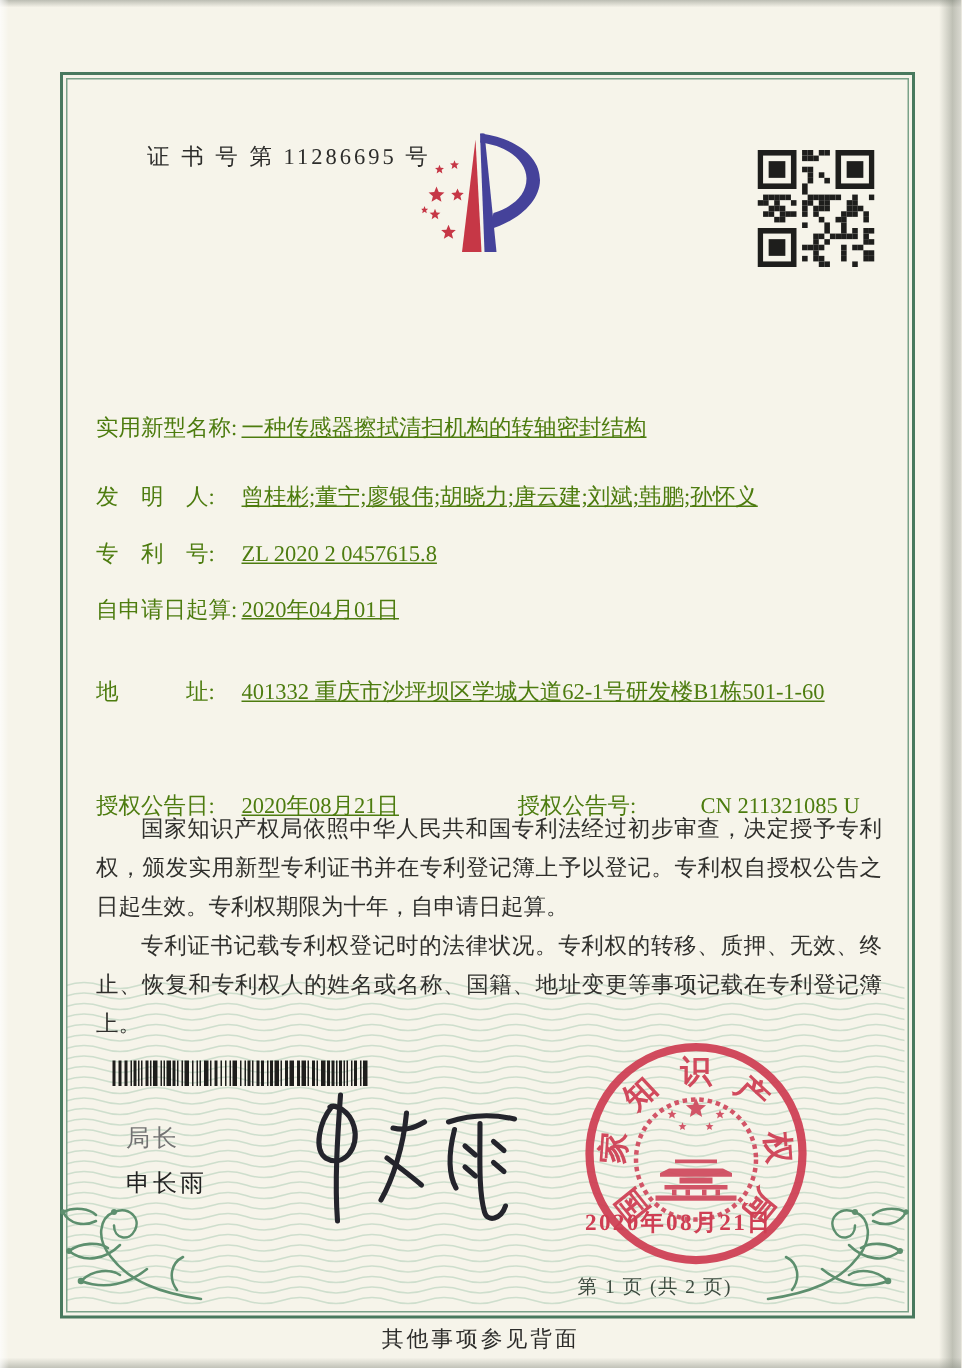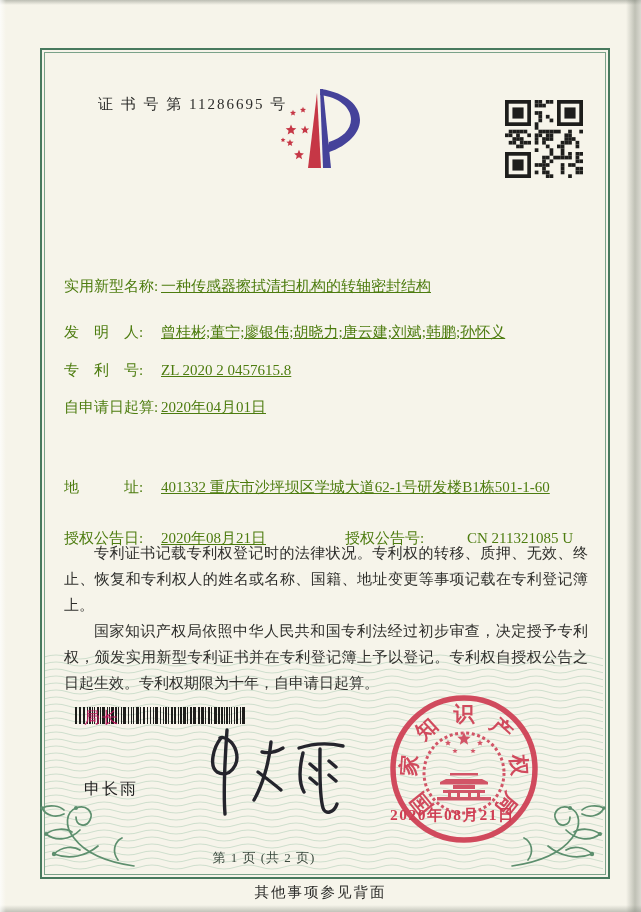--- a/index.html
+++ b/index.html
@@ -27,26 +27,26 @@
   .row .value{flex:1;text-decoration:underline;}
   .row .value2{flex:none;margin-left:26px;}
   .grant .value{flex:none;width:184px;}
   .grant .label2{width:96px;flex:none;}
   
   .paras{left:64px;top:540px;width:524px;font-size:15px;color:#2f2f2c;}
   .paras p{margin:0;text-indent:2em;text-align:justify;line-height:26px;}
   
   #barcode{left:75px;top:707px;height:17px;display:flex;align-items:stretch;}
   #barcode span{background:#1e1e1c;height:17px;display:block;flex:none;}
-  .officer-title{left:84px;top:708px;font-size:16px;color:#be185d;letter-spacing:2px;}
+  .officer-title{left:84px;top:749px;font-size:16px;color:#737373;letter-spacing:2px;}
   .officer-name{left:84px;top:779px;font-size:16px;color:#222;letter-spacing:2px;}
   #signature{left:196px;top:726px;}
   #seal{left:386px;top:691px;opacity:.93;}
   .seal-date{left:390px;top:805px;font-size:15.5px;font-weight:bold;color:#cf3e53;letter-spacing:1.5px;z-index:6;}
-  .page-info{left:40px;top:849px;width:448px;text-align:center;font-size:13px;color:#3c4a3f;letter-spacing:1px;}
+  .page-info{left:40px;top:849px;width:448px;text-align:right;font-size:13px;color:#3c4a3f;letter-spacing:1px;}
   .back-note{left:0;top:883px;width:641px;text-align:center;font-size:14.5px;color:#2c2c2a;letter-spacing:2px;}
   .corner{width:104px;height:104px;}
   #corner-l{left:34px;top:766px;}
   #corner-r{left:508px;top:766px;transform:scaleX(-1);}
 </style>
 </head>
 <body>
 
 <div class="page">
 
@@ -238,34 +238,34 @@
     <span class="value">曾桂彬;董宁;廖银伟;胡晓力;唐云建;刘斌;韩鹏;孙怀义</span>
   </div>
   <div class="abs row" style="top:360px">
     <span class="label">专　利　号:</span>
     <span class="value">ZL 2020 2 0457615.8</span>
   </div>
   <div class="abs row" style="top:397px">
     <span class="label">自申请日起算:</span>
     <span class="value">2020年04月01日</span>
   </div>
-  <div class="abs row" style="top:477px">
+  <div class="abs row" style="top:452px">
     <span class="label">地　　　址:</span>
     <span class="value">401332 重庆市沙坪坝区学城大道62-1号研发楼B1栋501-1-60</span>
   </div>
   <div class="abs row grant" style="top:528px">
     <span class="label">授权公告日:</span>
     <span class="value">2020年08月21日</span>
     <span class="label2">授权公告号:</span>
     <span class="value2">CN 211321085 U</span>
   </div>
 
   <div class="abs paras">
+    <p>国家知识产权局依照中华人民共和国专利法经过初步审查，决定授予专利权，颁发实用新型专利证书并在专利登记簿上予以登记。专利权自授权公告之日起生效。专利权期限为十年，自申请日起算。</p>
     <p>专利证书记载专利权登记时的法律状况。专利权的转移、质押、无效、终止、恢复和专利权人的姓名或名称、国籍、地址变更等事项记载在专利登记簿上。</p>
-    <p>国家知识产权局依照中华人民共和国专利法经过初步审查，决定授予专利权，颁发实用新型专利证书并在专利登记簿上予以登记。专利权自授权公告之日起生效。专利权期限为十年，自申请日起算。</p>
   </div>
 
   <div id="barcode" class="abs">
       <span style="width: 2px; margin-right: 2px;"></span>
       <span style="width: 2px; margin-right: 2px;"></span>
       <span style="width: 2px; margin-right: 2px;"></span>
       <span style="width: 1px; margin-right: 1px;"></span>
       <span style="width: 2px; margin-right: 1px;"></span>
       <span style="width: 1px; margin-right: 1px;"></span>
       <span style="width: 1px; margin-right: 2px;"></span>

